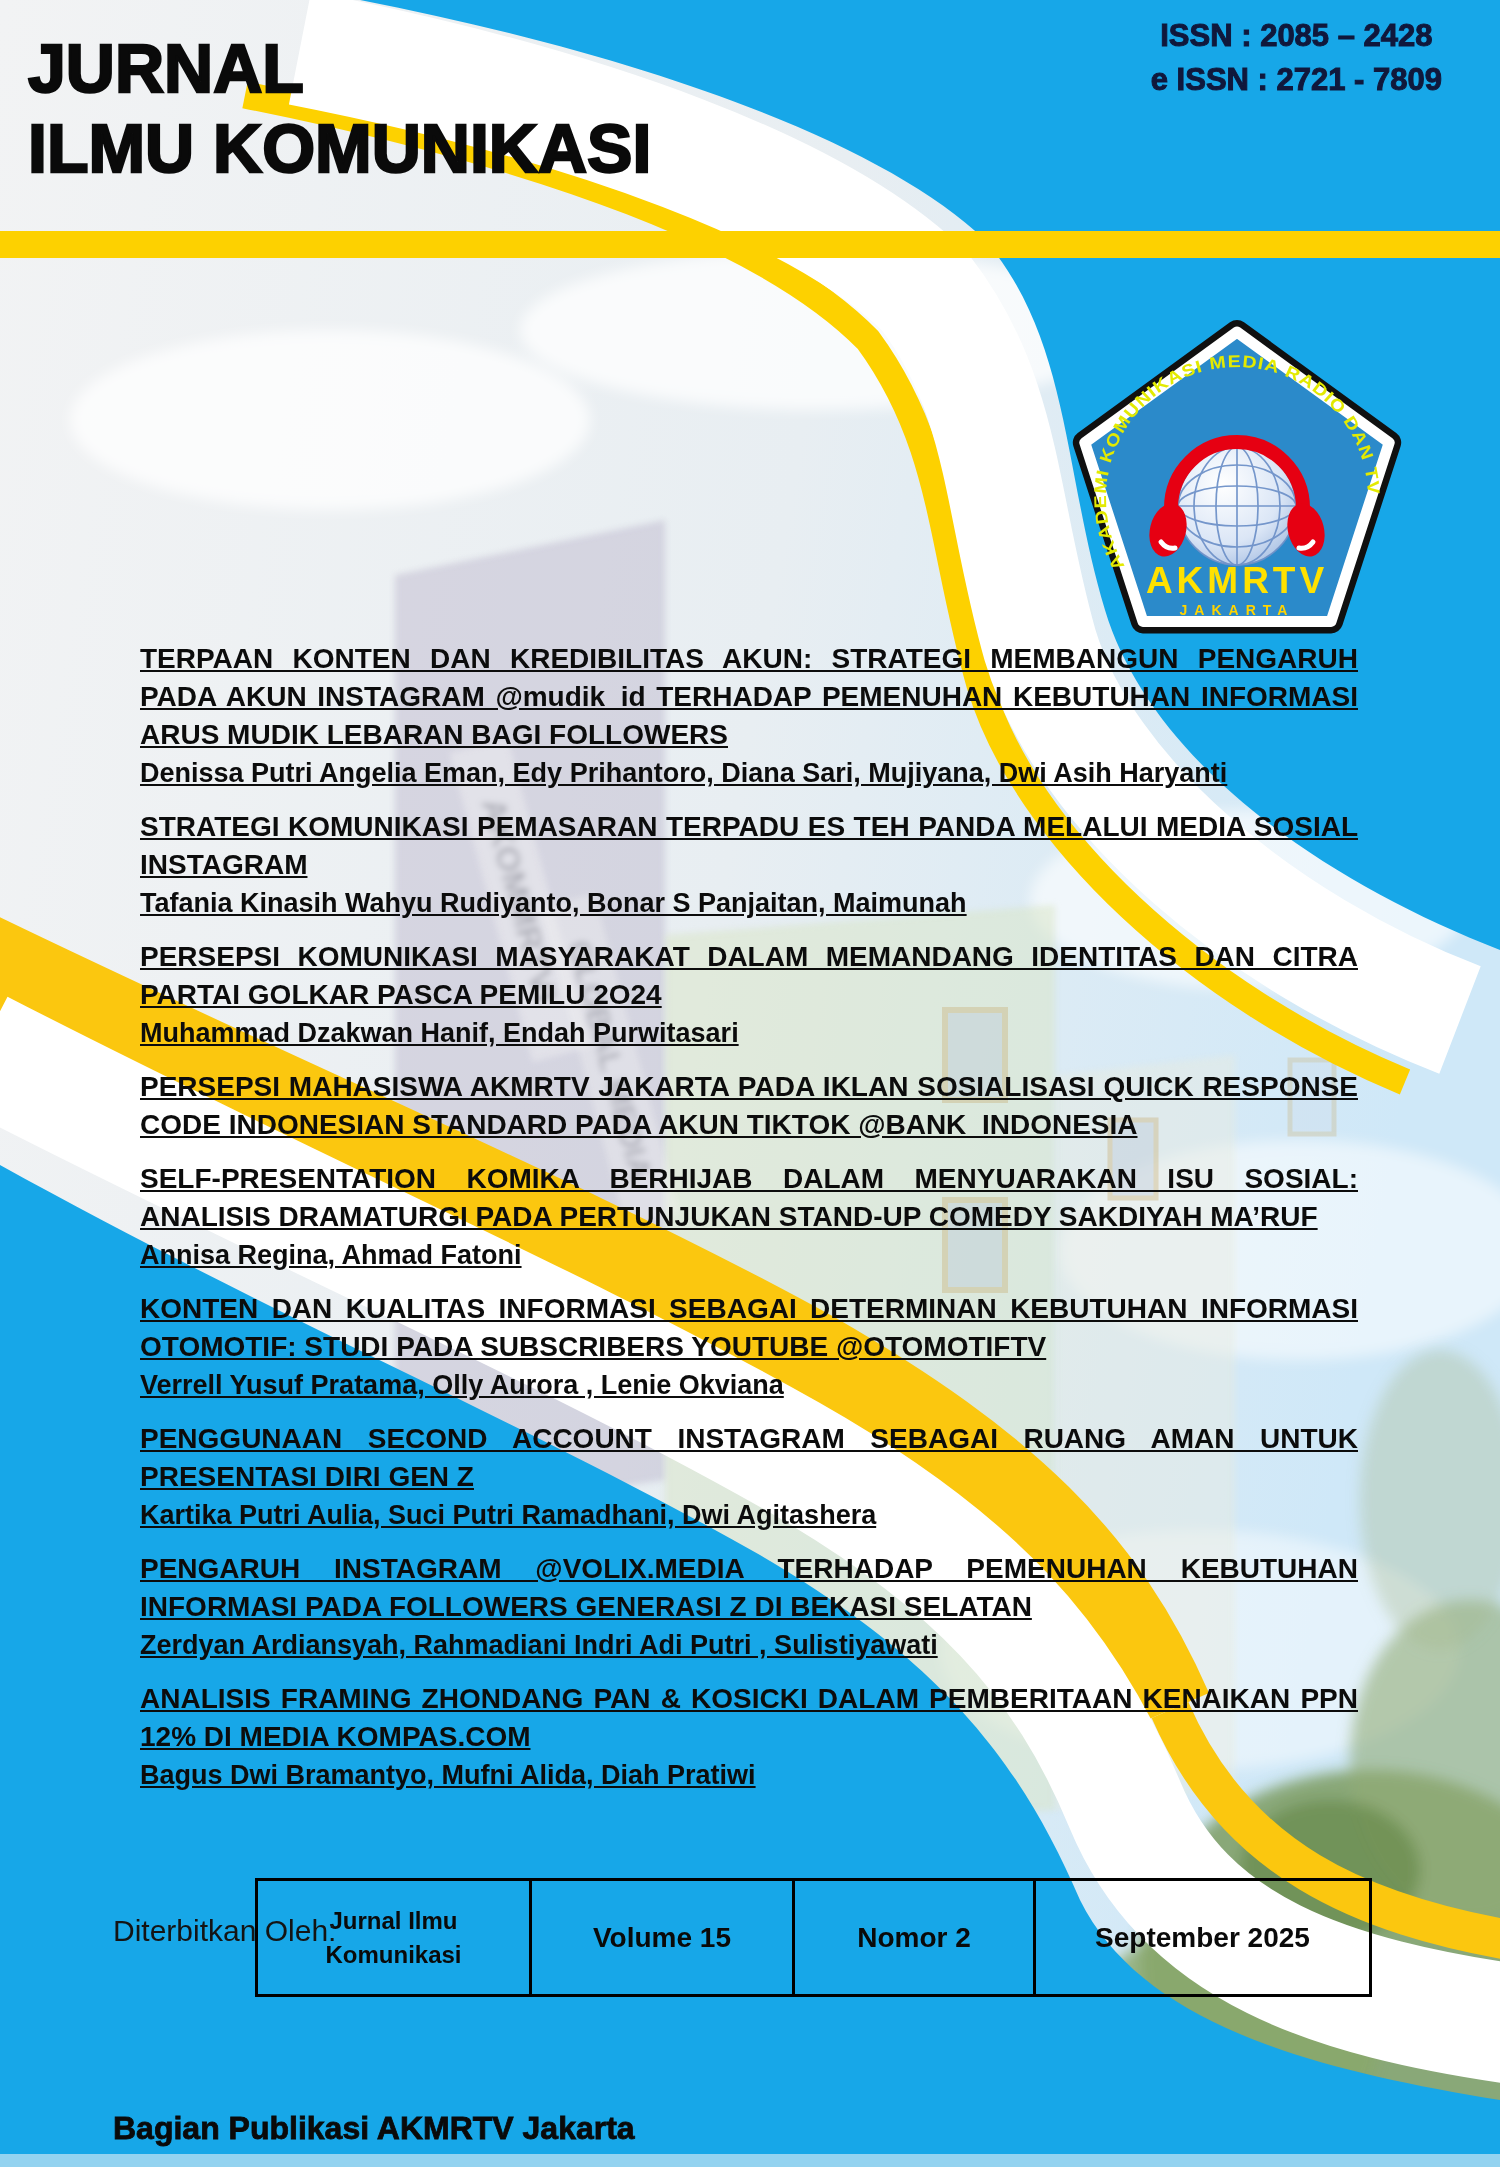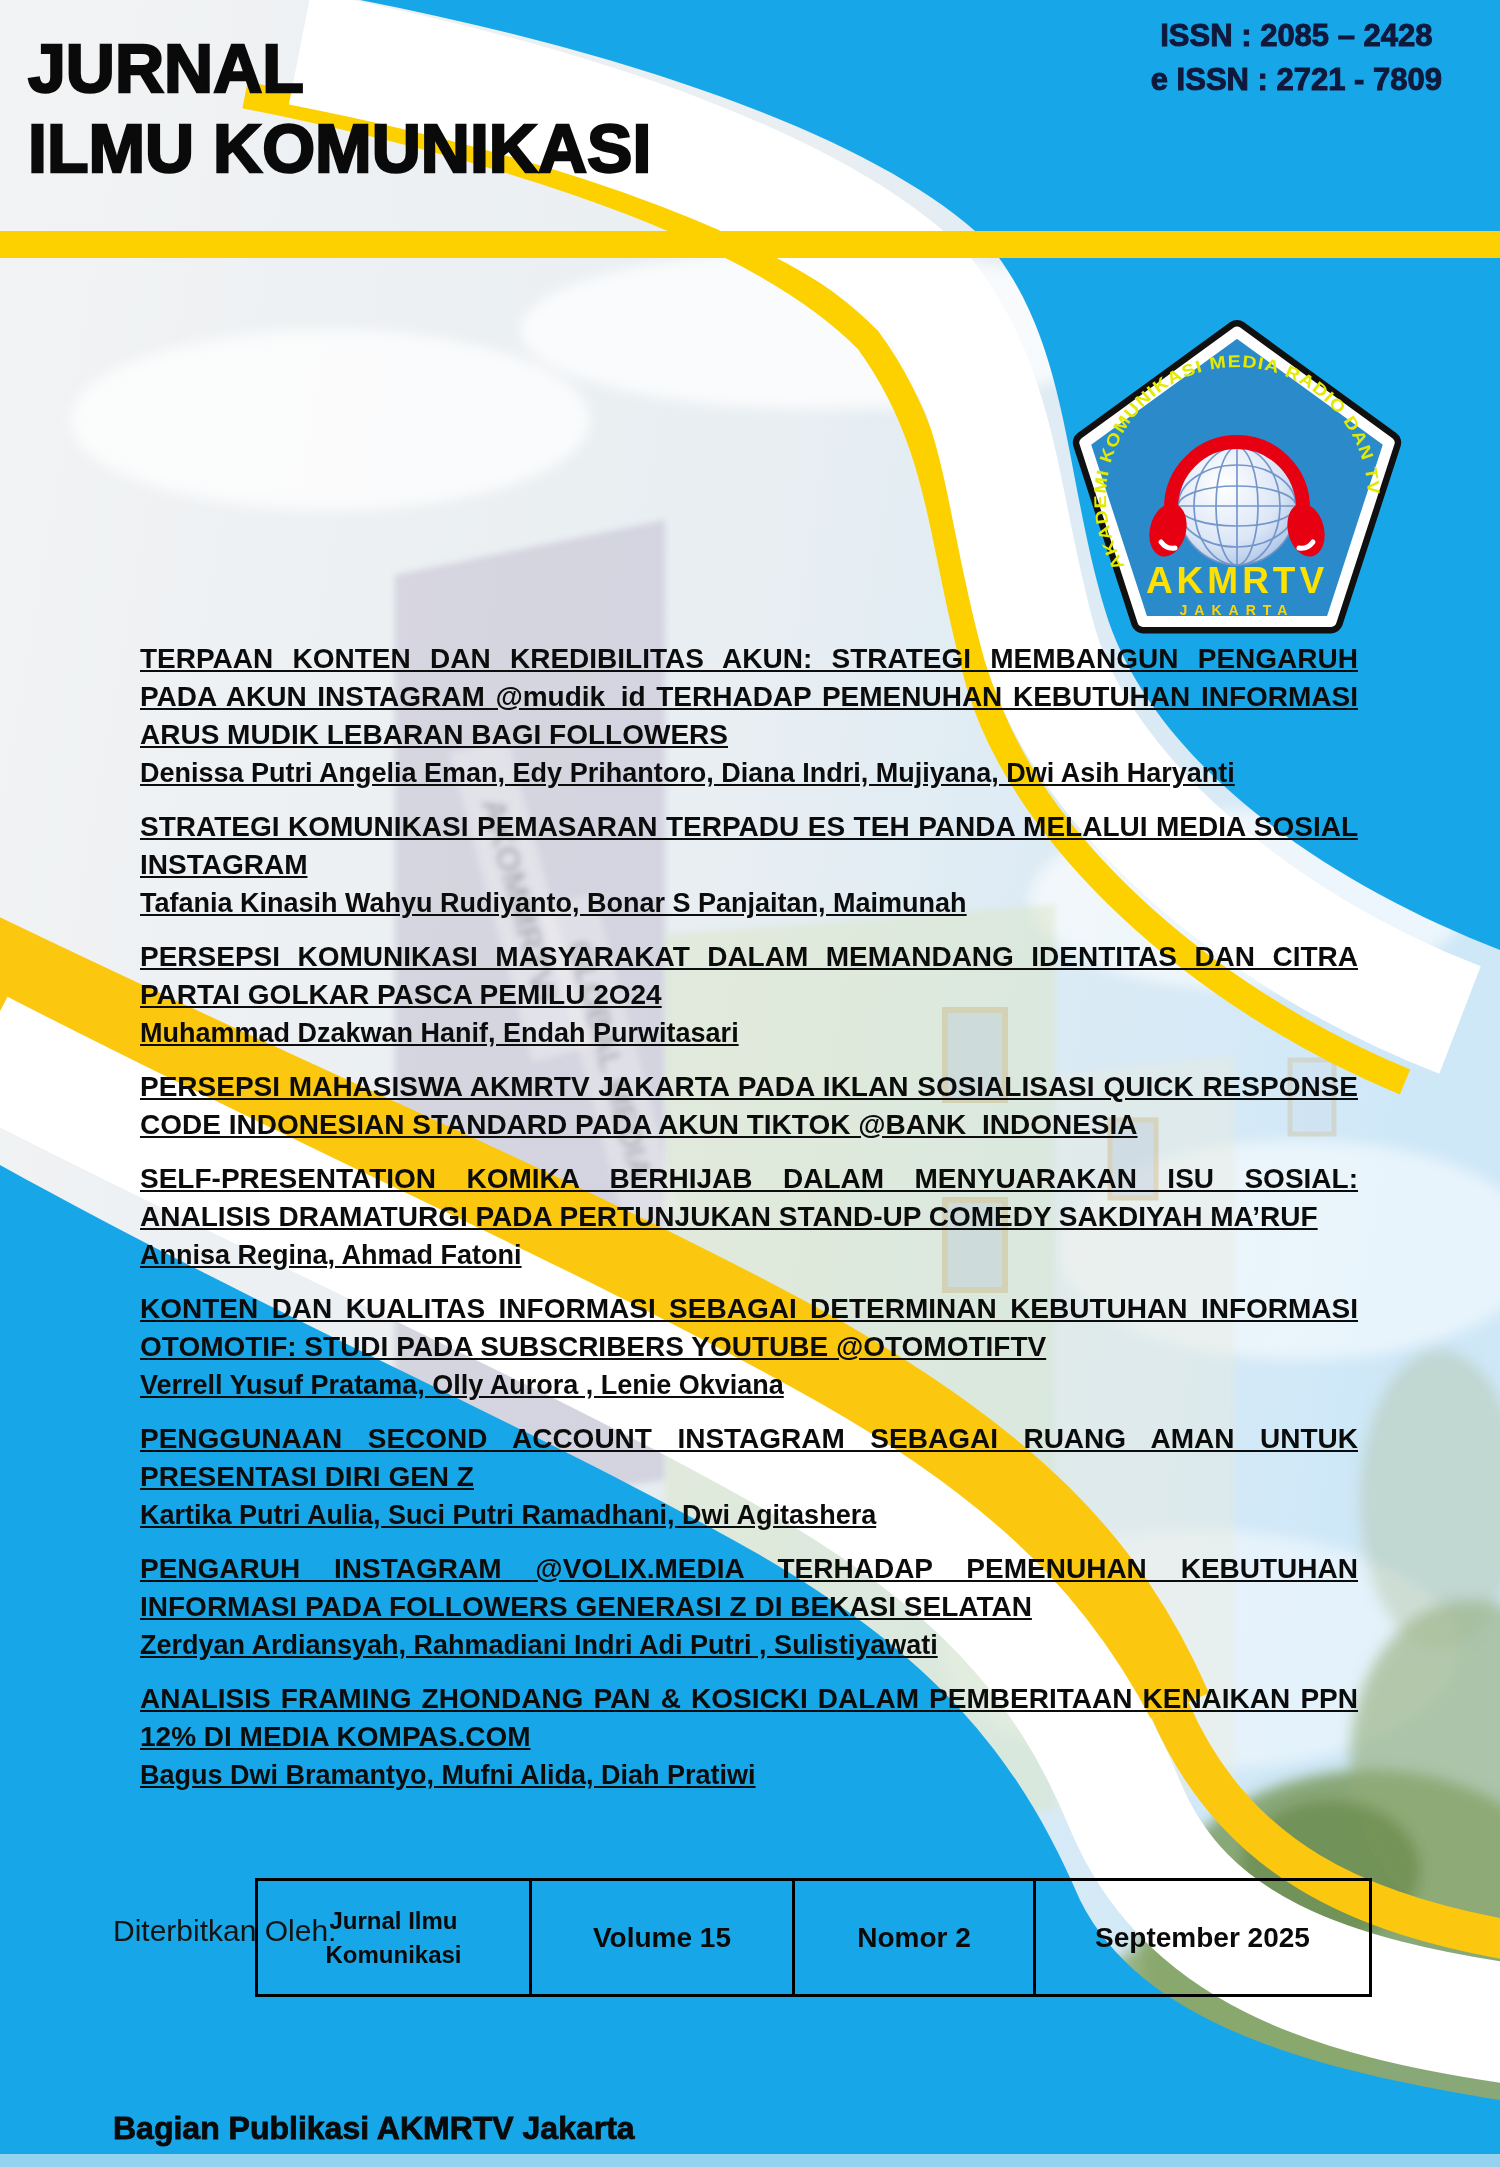--- a/index.html
+++ b/index.html
@@ -139,21 +139,21 @@
   </div>
 
   <div class="layer issn">
     <div>ISSN : 2085 – 2428</div>
     <div>e ISSN : 2721 - 7809</div>
   </div>
 
   <div class="layer articles" id="articles">
       <div class="article">
         <div class="title">TERPAAN KONTEN DAN KREDIBILITAS AKUN: STRATEGI MEMBANGUN PENGARUH PADA AKUN INSTAGRAM @mudik_id TERHADAP PEMENUHAN KEBUTUHAN INFORMASI ARUS MUDIK LEBARAN BAGI FOLLOWERS</div>
-        <div class="authors">Denissa Putri Angelia Eman, Edy Prihantoro, Diana Indri, Mujiyana, Dwi Asih Haryanti</div>
+        <div class="authors">Denissa Putri Angelia Eman, Edy Prihantoro, Diana Sari, Mujiyana, Dwi Asih Haryanti</div>
       </div>
       <div class="article">
         <div class="title">STRATEGI KOMUNIKASI PEMASARAN TERPADU ES TEH PANDA MELALUI MEDIA SOSIAL INSTAGRAM</div>
         <div class="authors">Tafania Kinasih Wahyu Rudiyanto, Bonar S Panjaitan, Maimunah</div>
       </div>
       <div class="article">
         <div class="title">PERSEPSI KOMUNIKASI MASYARAKAT DALAM MEMANDANG IDENTITAS DAN CITRA PARTAI GOLKAR PASCA PEMILU 2O24</div>
         <div class="authors">Muhammad Dzakwan Hanif, Endah Purwitasari</div>
       </div>
       <div class="article">

